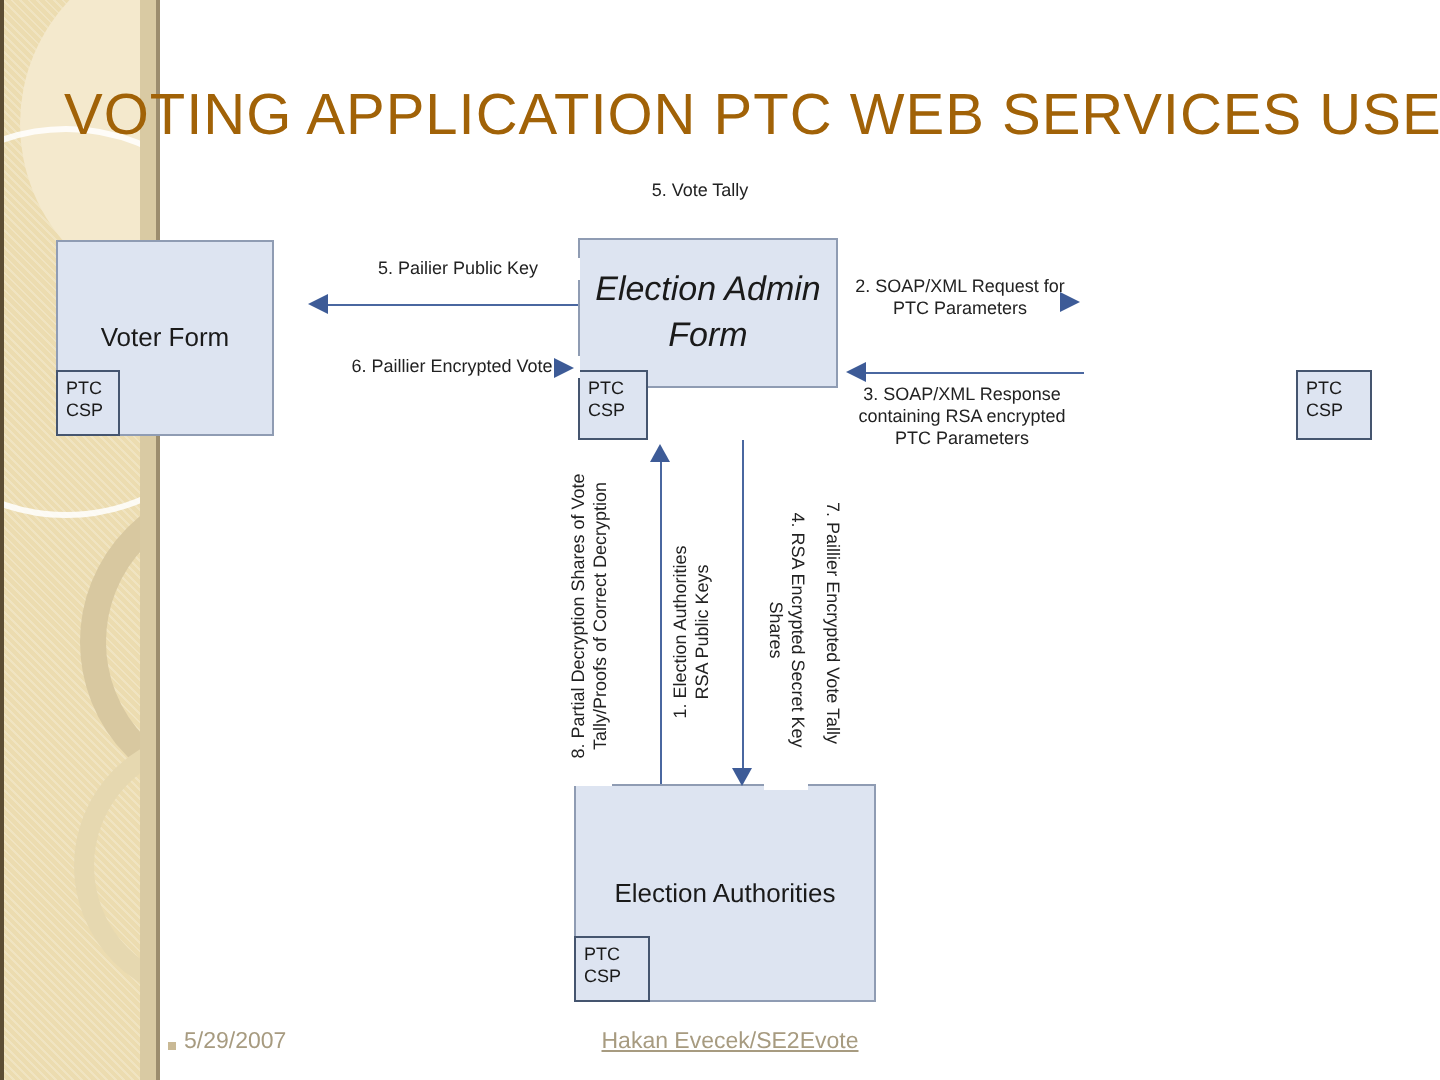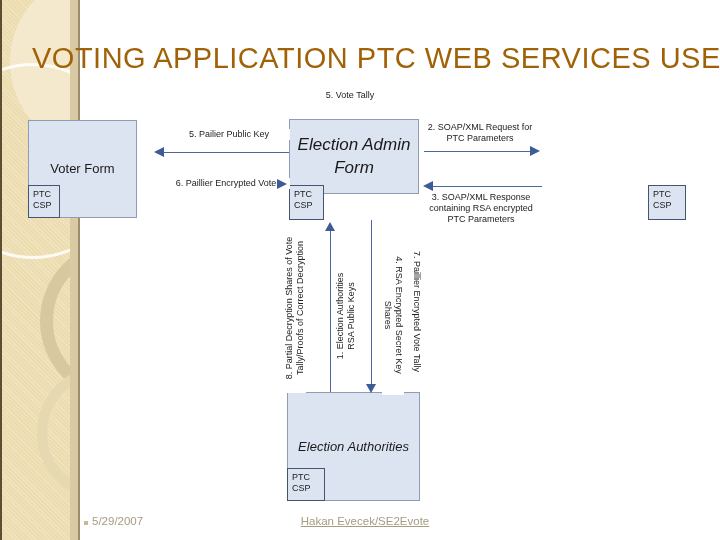--- a/index.html
+++ b/index.html
@@ -31,21 +31,21 @@
   
   .dbox{
     position:absolute; background:#dde4f1; border:1px solid #8f9cb3;
     display:flex; align-items:center; justify-content:center;
     text-align:center; font-size:13px; color:#1a1a1a; box-sizing:border-box;
     white-space:pre-line; line-height:1.35; z-index:2;
   }
   .box-voter{left:28px; top:120px; width:109px; height:98px;}
   .box-admin{left:289px; top:119px; width:130px; height:75px; font-size:17px;font-style:italic;}
   .box-ptcweb{left:542px; top:120px; width:144px; height:100px; font-size:14px;}
-  .box-auth{left:287px; top:392px; width:133px; height:109px;font-style:italic;}
+  .box-auth{left:287px; top:392px; width:151px; height:109px;}
   .csp{
     position:absolute; background:#dde4f1; border:1px solid #45556f;
     font-size:9px; line-height:1.25; padding:3px 0 16px 4px; box-sizing:border-box;
     white-space:pre-line; z-index:3; color:#1a1a1a; text-align:left;
   }
   .csp-voter{left:28px; top:185px; width:32px; height:33px;}
   .csp-admin{left:289px; top:185px; width:35px; height:35px;}
   .csp-ptcweb{left:648px; top:185px; width:38px; height:35px;}
   .csp-auth{left:287px; top:468px; width:38px; height:33px;}
   
@@ -105,21 +105,21 @@
   <div class="csp csp-admin">PTC
 CSP</div>
   <div class="csp csp-ptcweb">PTC
 CSP</div>
   <div class="csp csp-auth">PTC
 CSP</div>
 
   <div class="step" style="left:305px; top:90px;  width:90px;">5. Vote Tally</div>
   <div class="step" style="left:168px; top:129px; width:122px;">5. Pailier Public Key</div>
   <div class="step" style="left:162px; top:178px; width:128px;">6. Paillier Encrypted Vote</div>
-  <div class="step" style="left:423px; top:122px; width:114px;">2. SOAP/XML Request for
+  <div class="step" style="left:423px; top:138px; width:114px;">2. SOAP/XML Request for
 PTC Parameters</div>
   <div class="step" style="left:422px; top:192px; width:118px;">3. SOAP/XML Response
 containing RSA encrypted
 PTC Parameters</div>
 
   <div class="step rot-ccw" style="left:210px; top:297px; width:170px;">8. Partial Decryption Shares of Vote
 Tally/Proofs of Correct Decryption</div>
   <div class="step rot-ccw" style="left:276px; top:305px; width:140px;">1. Election Authorities
 RSA Public Keys</div>
   <div class="step rot-cw" style="left:313px; top:304px; width:160px;">4. RSA Encrypted Secret Key

